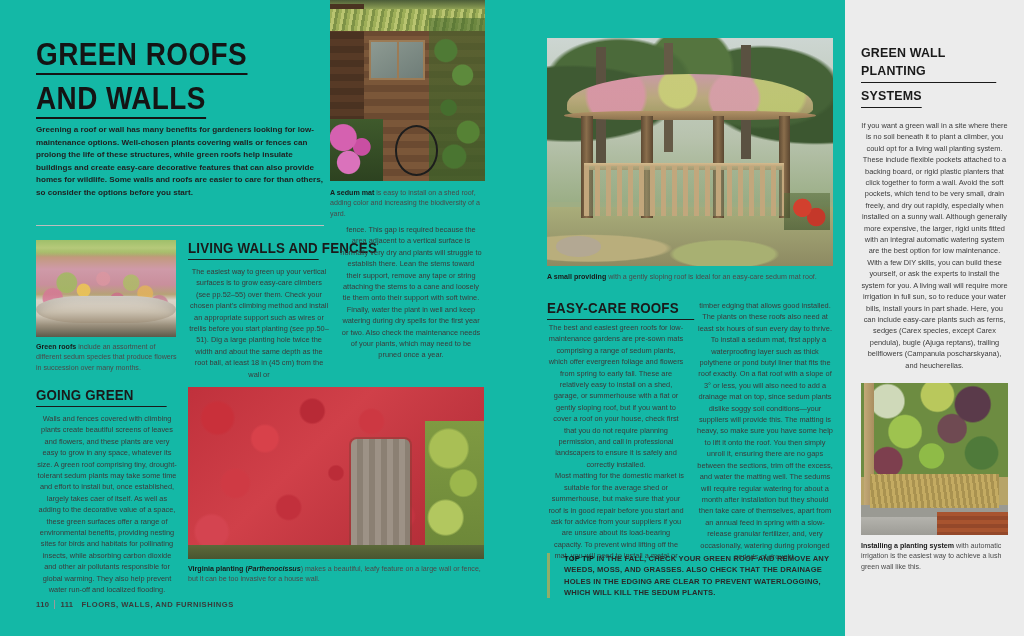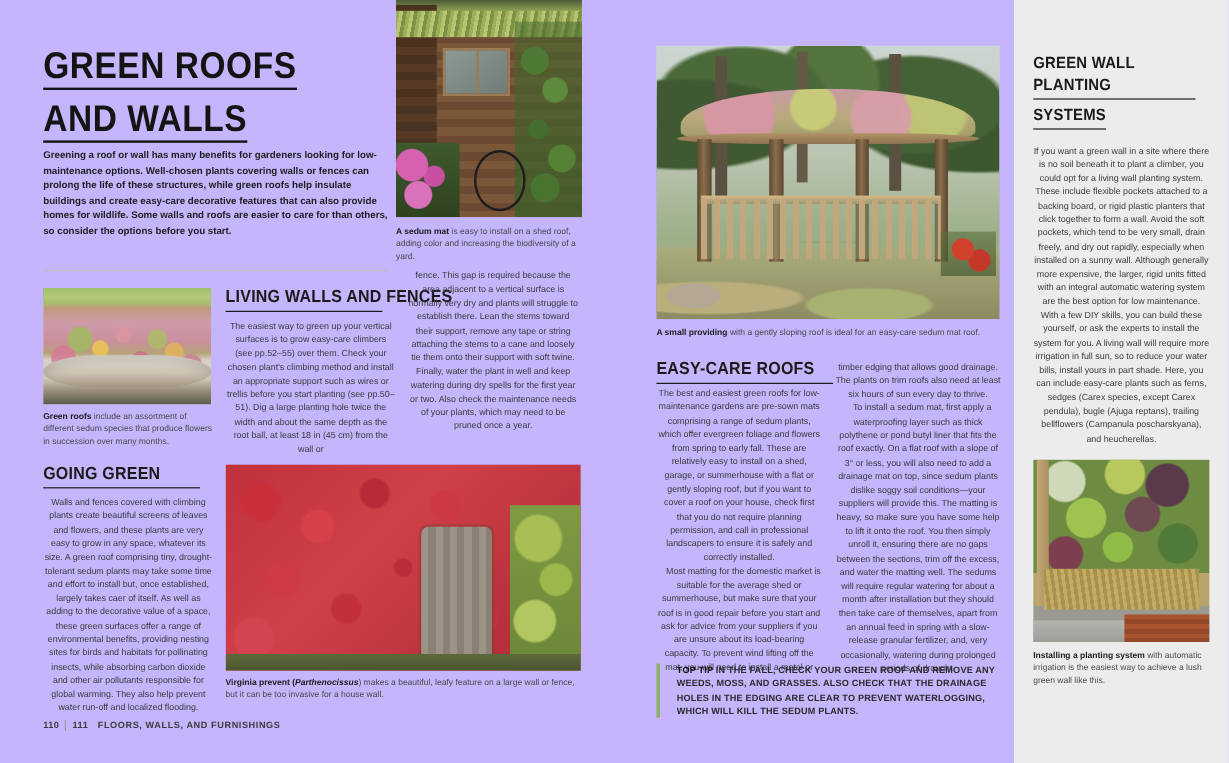--- a/index.html
+++ b/index.html
@@ -6,21 +6,21 @@
 
   body {
     width: 1024px;
     height: 636px;
     background: #ffffff;
     font-family: "Liberation Sans", sans-serif;
     overflow: hidden;
     position: relative;
   }
 
-  .spread { position: relative; width: 1024px; height: 636px; background:#c4b5fd; }
+  .spread { position: relative; width: 1024px; height: 636px; background:#14b8a6; }
 
   
   .body-text {
     font-size: 7.4px;
     line-height: 11.4px;
     color: #3b3b3b;
     text-align: center;
   }
   .body-text p { margin: 0; }
   .body-text p + p { text-indent: 7px; }
@@ -350,21 +350,21 @@
   </div>
 
   <div class="photo-creeper">
     <div class="ph art-creeper">
       <div class="door"></div>
       <div class="shrub"></div>
       <div class="ground"></div>
     </div>
   </div>
   <div class="caption cap-creeper">
-    <b>Virginia prevent (</b><b><i>Parthenocissus</i></b><span>) makes a beautiful, leafy feature on a large wall or fence, but it can be too invasive for a house wall.</span>
+    <b>Virginia planting (</b><b><i>Parthenocissus</i></b><span>) makes a beautiful, leafy feature on a large wall or fence, but it can be too invasive for a house wall.</span>
   </div>
 
   <div class="folio">
     <span>110</span>
     <span class="divider"></span>
     <span>111</span>
     <span class="sectionname">FLOORS, WALLS, AND FURNISHINGS</span>
   </div>
 
   <div class="photo-pavilion">
@@ -393,21 +393,21 @@
   <div class="easy-head">
     <div class="sec-head">EASY-CARE ROOFS</div>
   </div>
 
   <div class="rcol1 body-text">
     <p>The best and easiest green roofs for low-maintenance gardens are pre-sown mats comprising a range of sedum plants, which offer evergreen foliage and flowers from spring to early fall. These are relatively easy to install on a shed, garage, or summerhouse with a flat or gently sloping roof, but if you want to cover a roof on your house, check first that you do not require planning permission, and call in professional landscapers to ensure it is safely and correctly installed.</p>
     <p>Most matting for the domestic market is suitable for the average shed or summerhouse, but make sure that your roof is in good repair before you start and ask for advice from your suppliers if you are unsure about its load-bearing capacity. To prevent wind lifting off the mat, you will need to install a metal or</p>
   </div>
 
   <div class="rcol2 body-text">
-    <p>timber edging that allows good drainage. The plants on trim roofs also need at least six hours of sun every day to thrive.</p>
+    <p>timber edging that allows good installed. The plants on these roofs also need at least six hours of sun every day to thrive.</p>
     <p>To install a sedum mat, first apply a waterproofing layer such as thick polythene or pond butyl liner that fits the roof exactly. On a flat roof with a slope of 3° or less, you will also need to add a drainage mat on top, since sedum plants dislike soggy soil conditions—your suppliers will provide this. The matting is heavy, so make sure you have some help to lift it onto the roof. You then simply unroll it, ensuring there are no gaps between the sections, trim off the excess, and water the matting well. The sedums will require regular watering for about a month after installation but they should then take care of themselves, apart from an annual feed in spring with a slow-release granular fertilizer, and, very occasionally, watering during prolonged periods of drought.</p>
   </div>
 
   <div class="toptip">
     <span class="lead">TOP TIP</span><span> IN THE FALL, CHECK YOUR GREEN ROOF AND REMOVE ANY WEEDS, MOSS, AND GRASSES. ALSO CHECK THAT THE DRAINAGE HOLES IN THE EDGING ARE CLEAR TO PREVENT WATERLOGGING, WHICH WILL KILL THE SEDUM PLANTS.</span>
   </div>
 
   <div class="sidebar">
     <div class="side-title-wrap">
       <div class="sec-head"><span class="side-l1">GREEN WALL PLANTING</span></div>

